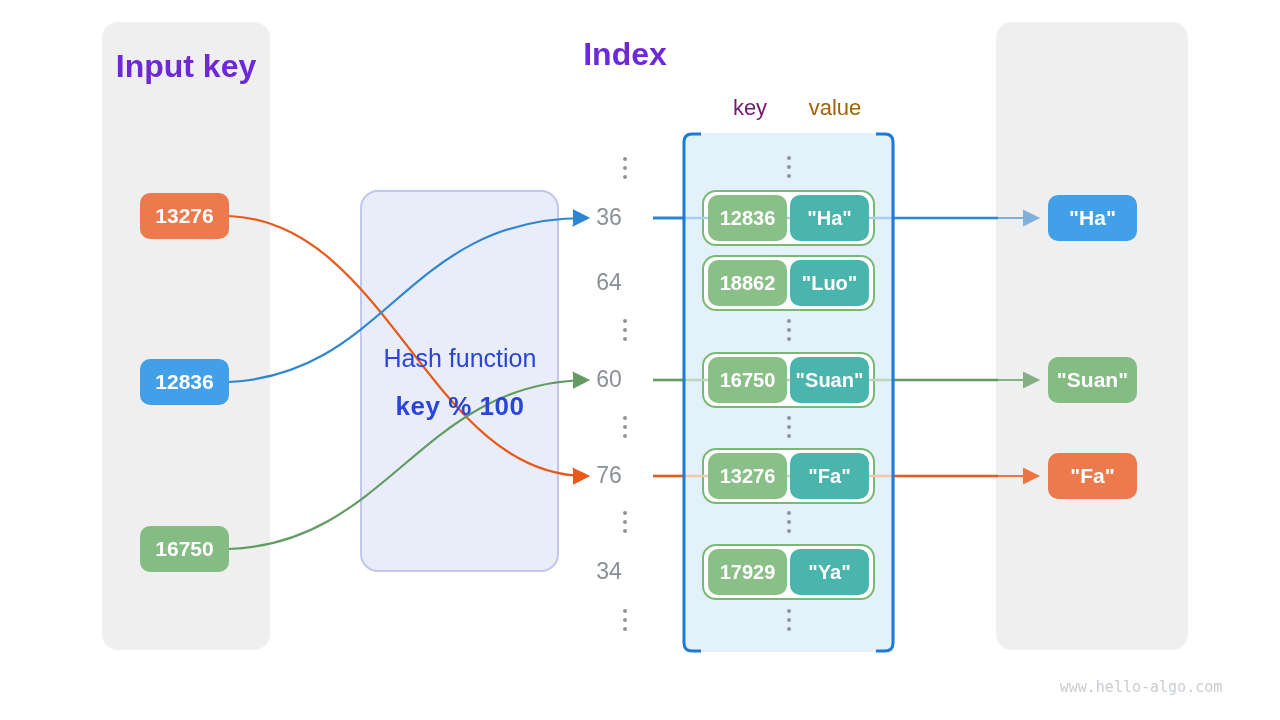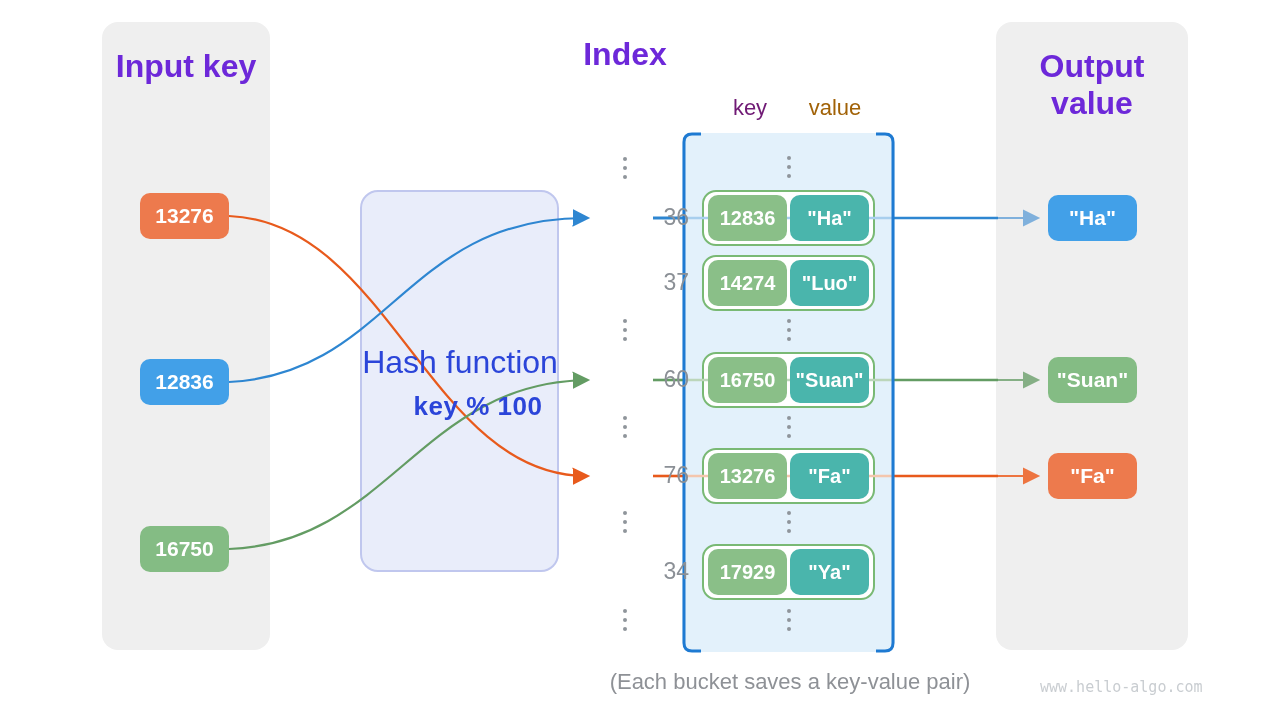--- a/index.html
+++ b/index.html
@@ -17,24 +17,24 @@
     font-size:32px;text-align:center;
   }
   
   .hash-box{
     position:absolute;left:360px;top:190px;width:199px;height:382px;
     background:#e9edfa;border:2px solid #c0c7ee;border-radius:18px;
     box-sizing:border-box;z-index:1;
   }
   .hash-line1{
     position:absolute;left:350px;top:344px;width:220px;z-index:5;
-    color:#2b45d9;font-size:32px;text-align:center;
+    color:#2b45d9;font-size:25px;text-align:center;
   }
   .hash-line2{
-    position:absolute;left:368px;top:391px;width:220px;z-index:5;
+    position:absolute;left:350px;top:391px;width:220px;z-index:5;
     color:#2b45d9;font-size:26px;font-weight:bold;text-align:center;letter-spacing:0.5px;
   }
   
   .array-fill{
     position:absolute;left:682px;top:133px;width:213px;height:519px;
     background:#e3f1fb;border-radius:12px;z-index:1;
   }
   
   .kbox{
     position:absolute;width:89px;height:46px;border-radius:10px;z-index:5;
@@ -51,43 +51,43 @@
     display:flex;align-items:center;justify-content:center;
     color:#ffffff;font-size:20px;font-weight:bold;
   }
   .cell-key{background:#8abf88;left:708px;}
   .cell-val{background:#4ab5ac;left:790px;}
   .c-orange{background:#ed7a4d;}
   .c-blue{background:#42a0e8;}
   .c-green{background:#84bc84;}
   
   .idx{
-    position:absolute;left:629px;width:60px;z-index:5;
-    color:#8b9096;font-size:23px;text-align:right;
+    position:absolute;left:579px;width:60px;z-index:5;
+    color:#8b9096;font-size:23px;text-align:center;
   }
   
   .kv-header{position:absolute;z-index:5;font-size:22px;text-align:center;}
   .kh{color:#701a75;left:713px;top:95px;width:74px;}
   .vh{color:#a16207;left:793px;top:95px;width:84px;}
   
   .dots{
     position:absolute;z-index:5;display:flex;flex-direction:column;
     align-items:center;gap:5px;transform:translate(-50%,-50%);
   }
   .dots span{width:4px;height:4px;border-radius:50%;background:#8f959b;display:block;}
   
   #wires{position:absolute;left:0;top:0;z-index:3;}
   
   .caption{
     position:absolute;left:500px;top:669px;width:580px;z-index:5;
     color:#8e9196;font-size:22px;text-align:center;
   }
   .watermark{
     position:absolute;left:1040px;top:678px;width:202px;z-index:5;
-    color:#c9cdd1;font-size:15px;text-align:left;
+    color:#c9cdd1;font-size:15px;text-align:center;
     font-family:"DejaVu Sans Mono","Liberation Mono",monospace;
   }
 </style>
 </head>
 <body>
 
 <div id="stage">
 
   <div class="gray-panel" style="left:102px;top:22px;width:168px;height:628px;"></div>
   <div class="gray-panel" style="left:996px;top:22px;width:192px;height:628px;"></div>
@@ -141,33 +141,32 @@
     <line x1="684" y1="476" x2="893" y2="476" stroke="#F4C6AD" stroke-width="2.4"></line>
     <line x1="893" y1="476" x2="998" y2="476" stroke="#E85A1C" stroke-width="2.4"></line>
     <line x1="998" y1="476" x2="1038" y2="476" stroke="#ED7440" stroke-width="2.2" marker-end="url(#ar-orange-lt)"></line>
 
     <path d="M701,134 L692,134 Q684,134 684,142 L684,643 Q684,651 692,651 L701,651" fill="none" stroke="#1E7AD2" stroke-width="3"></path>
     <path d="M876,134 L885,134 Q893,134 893,142 L893,643 Q893,651 885,651 L876,651" fill="none" stroke="#1E7AD2" stroke-width="3"></path>
   </svg>
 
   <div class="panel-title" style="left:102px;top:48px;width:168px;">Input key</div>
   <div class="panel-title" style="left:575px;top:36px;width:100px;">Index</div>
-  <div class="panel-title" style="left:996px;top:48px;width:192px;">Output value</div>
   <div class="kv-header kh">key</div>
   <div class="kv-header vh">value</div>
 
   <div class="hash-line1">Hash function</div>
   <div class="hash-line2">key % 100</div>
 
   <div class="kbox c-orange" style="left:140px;top:193px;">13276</div>
   <div class="kbox c-blue" style="left:140px;top:359px;">12836</div>
   <div class="kbox c-green" style="left:140px;top:526px;">16750</div>
 
   <div class="idx" style="top:204px;">36</div>
-  <div class="idx" style="top:269px;">37</div>
+  <div class="idx" style="top:269px;">64</div>
   <div class="idx" style="top:366px;">60</div>
   <div class="idx" style="top:462px;">76</div>
   <div class="idx" style="top:558px;">34</div>
 
   <div class="dots" style="left:625px;top:168px;">
       <span></span>
       <span></span>
       <span></span>
     </div>
   <div class="dots" style="left:625px;top:330px;">
@@ -212,29 +211,28 @@
       <span></span>
     </div>
   <div class="dots" style="left:789px;top:620px;">
       <span></span>
       <span></span>
       <span></span>
     </div>
 
   <div class="cellbox cell-key" style="top:195px;">12836</div>
   <div class="cellbox cell-val" style="top:195px;">"Ha"</div>
-  <div class="cellbox cell-key" style="top:260px;">14274</div>
+  <div class="cellbox cell-key" style="top:260px;">18862</div>
   <div class="cellbox cell-val" style="top:260px;">"Luo"</div>
   <div class="cellbox cell-key" style="top:357px;">16750</div>
   <div class="cellbox cell-val" style="top:357px;">"Suan"</div>
   <div class="cellbox cell-key" style="top:453px;">13276</div>
   <div class="cellbox cell-val" style="top:453px;">"Fa"</div>
   <div class="cellbox cell-key" style="top:549px;">17929</div>
   <div class="cellbox cell-val" style="top:549px;">"Ya"</div>
 
   <div class="kbox c-blue" style="left:1048px;top:195px;">"Ha"</div>
   <div class="kbox c-green" style="left:1048px;top:357px;">"Suan"</div>
   <div class="kbox c-orange" style="left:1048px;top:453px;">"Fa"</div>
 
-  <div class="caption">(Each bucket saves a key-value pair)</div>
   <div class="watermark">www.hello-algo.com</div>
 
 </div>
 
 </body></html>

